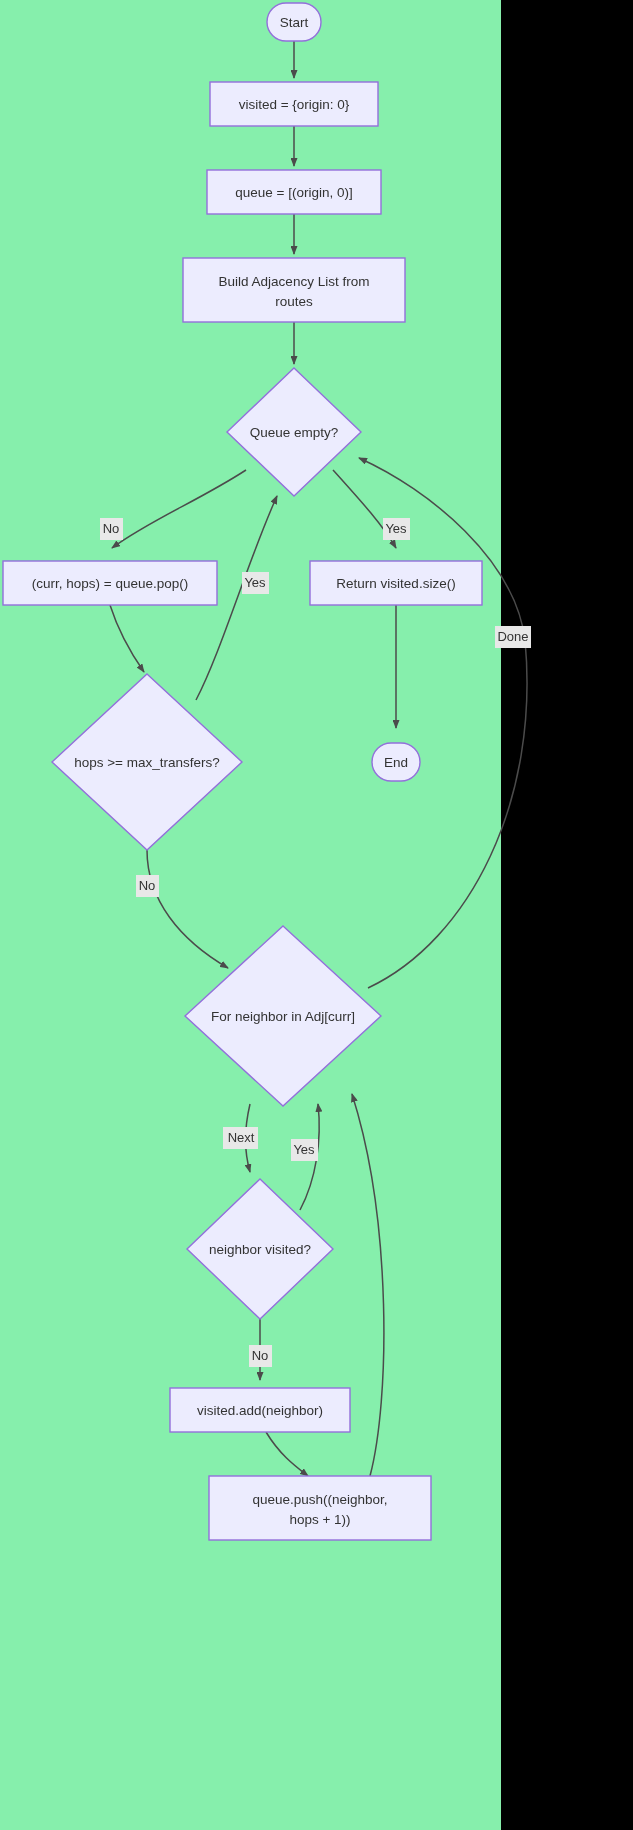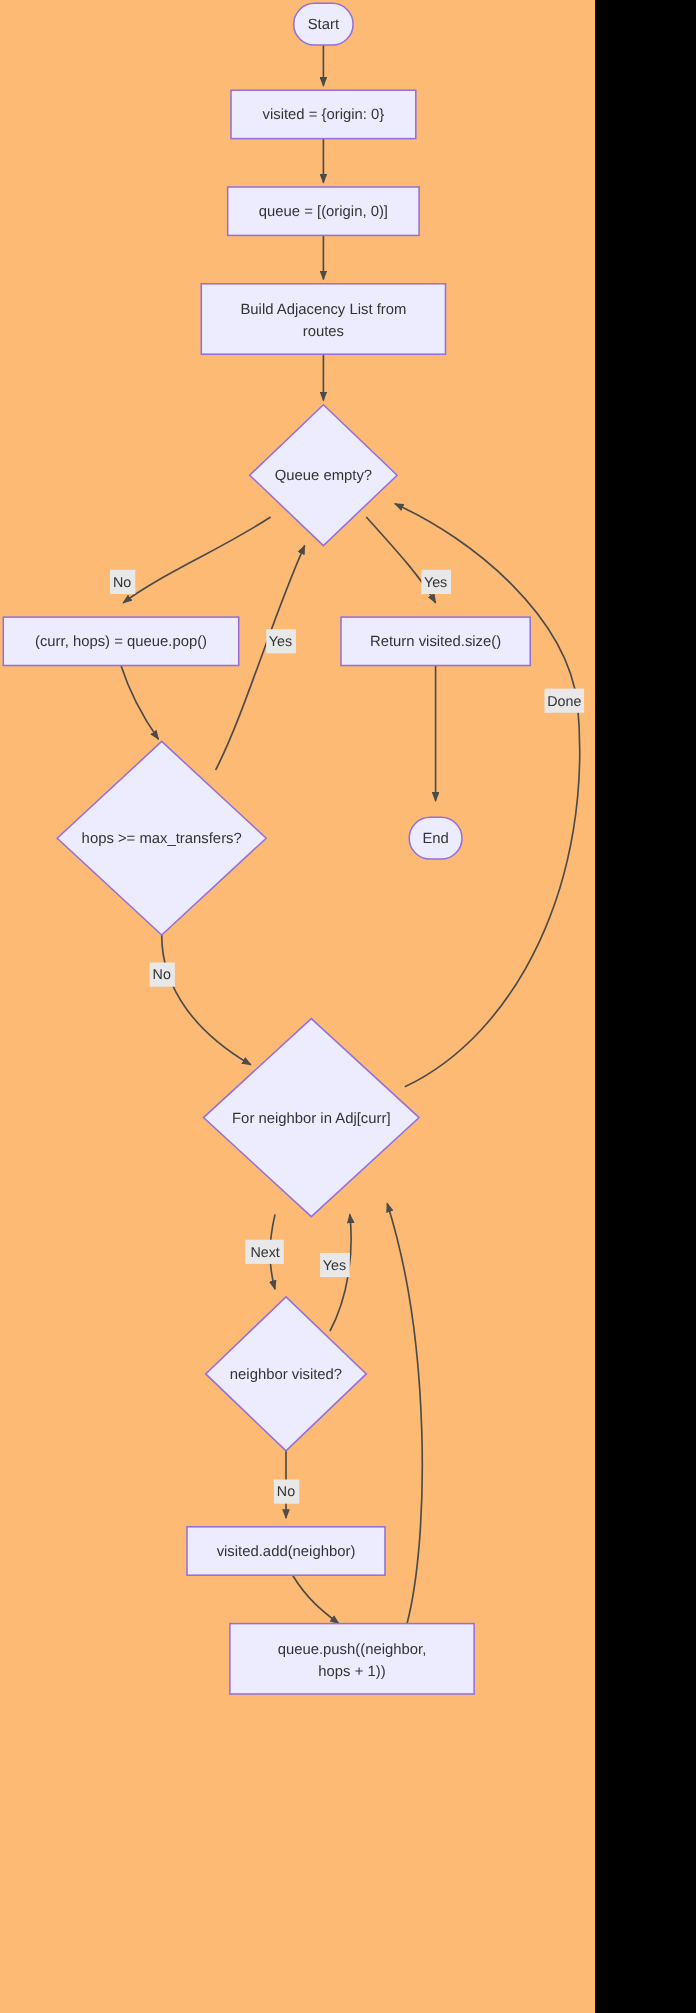--- a/index.html
+++ b/index.html
@@ -8,23 +8,23 @@
     background: #000000;
   }
   body {
     width: 633px;
     height: 1830px;
     overflow: hidden;
     font-family: "Liberation Sans", sans-serif;
   }
   #flowchart-root {
     position: relative;
-    width: 541px;
+    width: 501px;
     height: 1830px;
-    background: #fdba74;
+    background: #86efac;
   }
   svg#flow-svg {
     display: block;
     width: 633px;
     height: 1830px;
   }
   .node-shape {
     fill: #ececfe;
     stroke: #9370db;
     stroke-width: 1.4px;

